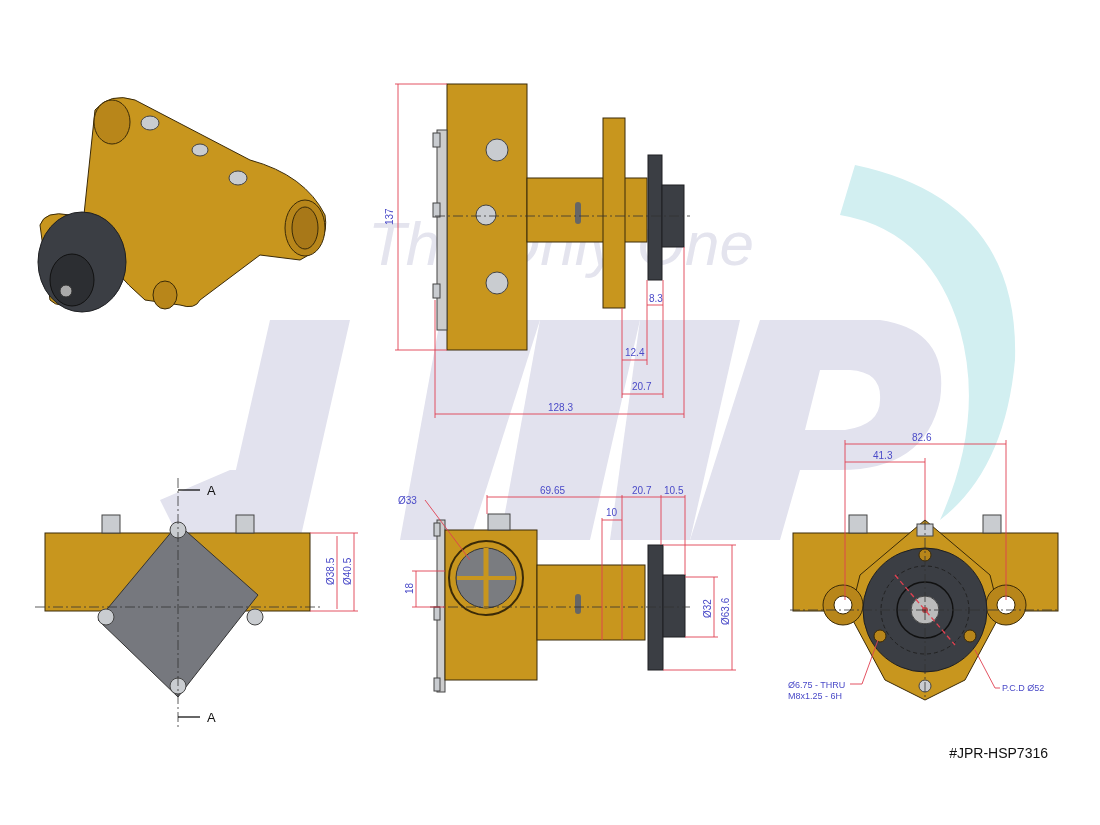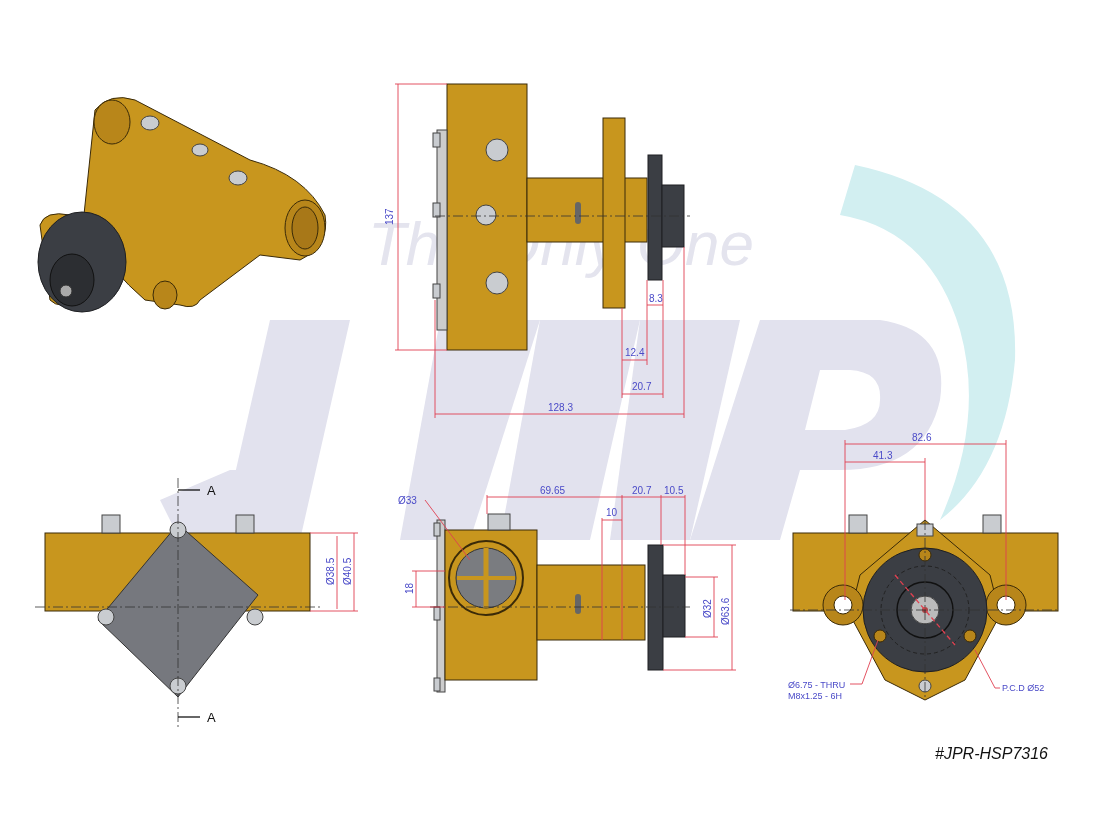--- a/index.html
+++ b/index.html
@@ -6,21 +6,21 @@
   body { width:1100px; height:825px; position:relative; overflow:hidden; font-family:"Liberation Sans", sans-serif; }
   .canvas { position:absolute; left:0; top:0; width:1100px; height:825px; }
   .dim { font-family:"Liberation Sans", sans-serif; font-size:10px; fill:#4a4ac8; }
   .note { font-family:"Liberation Sans", sans-serif; font-size:9px; fill:#4a4ac8; }
   .dl { stroke:#e04050; stroke-width:0.9; fill:none; }
   .cl { stroke:#333; stroke-width:0.8; stroke-dasharray:10 3 2 3; fill:none; }
   .brass { fill:#c8961e; stroke:#3a2a08; stroke-width:1; }
   .brass2 { fill:#b8861a; stroke:#3a2a08; stroke-width:1; }
   .dark { fill:#3b3e44; stroke:#1e1f22; stroke-width:1; }
   .bolt { fill:#c9ccd0; stroke:#444; stroke-width:1; }
-  .part-label { position:absolute; right:52px; top:745px; font-size:16px; color:#111; font-family:"Liberation Sans", sans-serif;font-style:italic; }
+  .part-label { position:absolute; right:52px; top:745px; font-size:14px; color:#111; font-family:"Liberation Sans", sans-serif; }
 </style>
 </head>
 <body>
 
 <svg class="canvas" viewBox="0 0 1100 825">
 
   <g>
     <path d="M855 165 Q1020 200 1015 360 Q1005 470 940 520 Q985 420 960 330 Q930 230 840 215 Z" fill="#d2eff1"></path>
     <polygon points="270,320 350,320 300,540 220,540" fill="#e2e2ee"></polygon>
     <polygon points="230,470 290,470 270,540 180,540 160,500" fill="#e2e2ee"></polygon>

